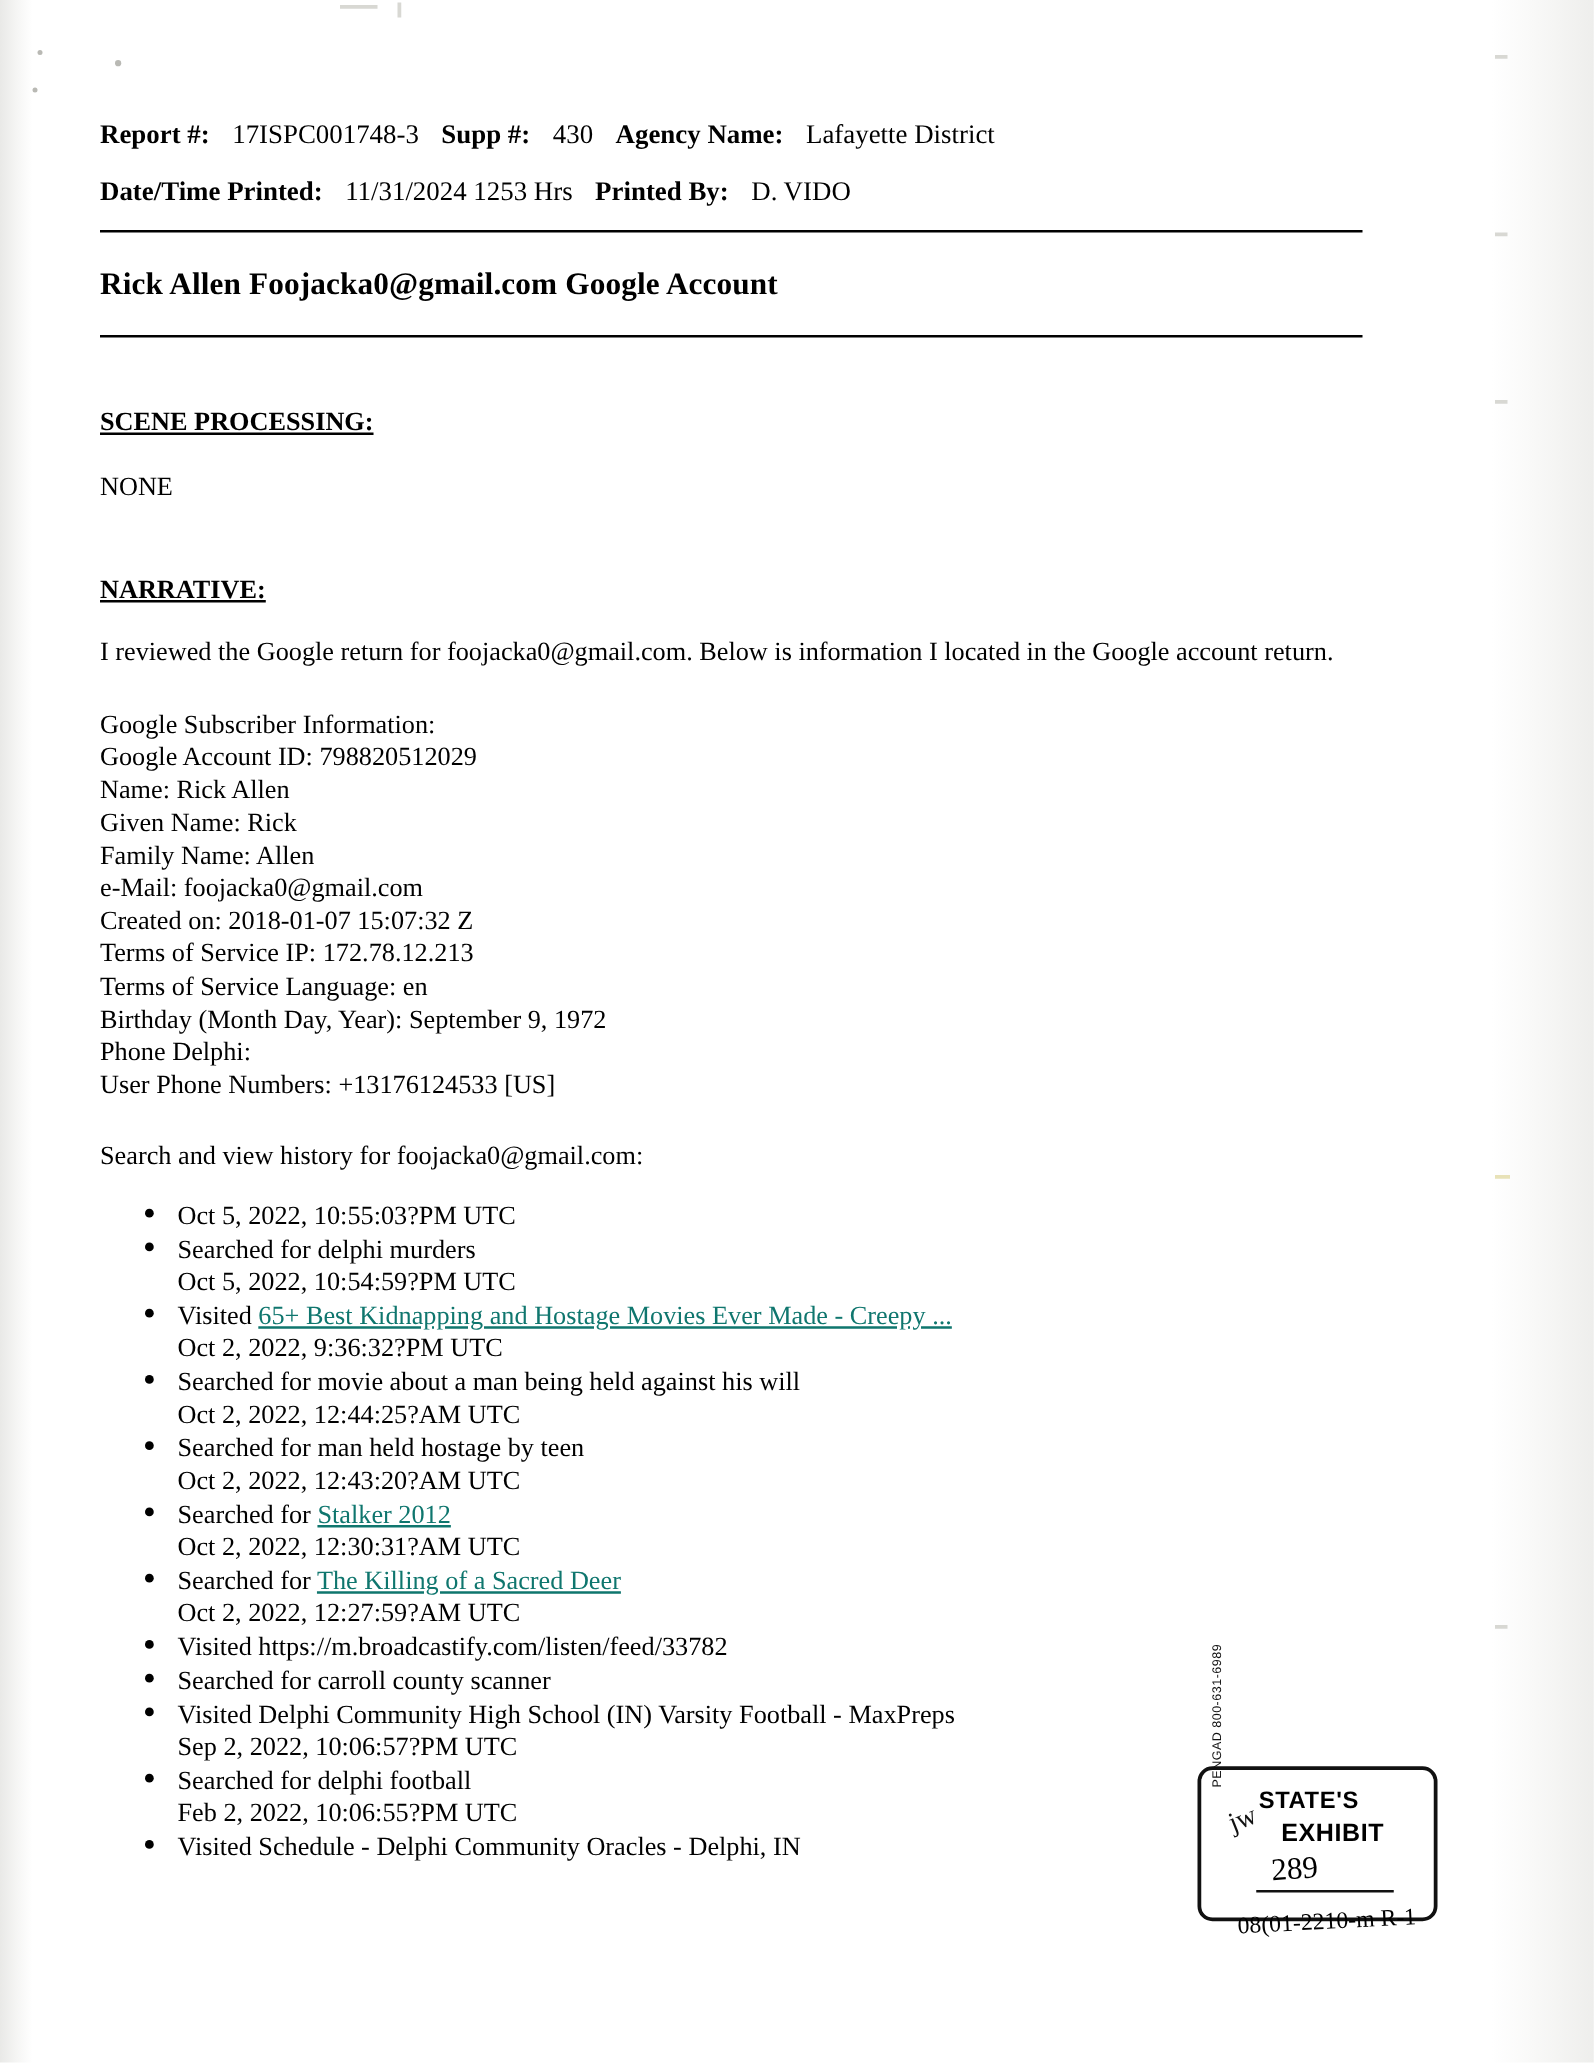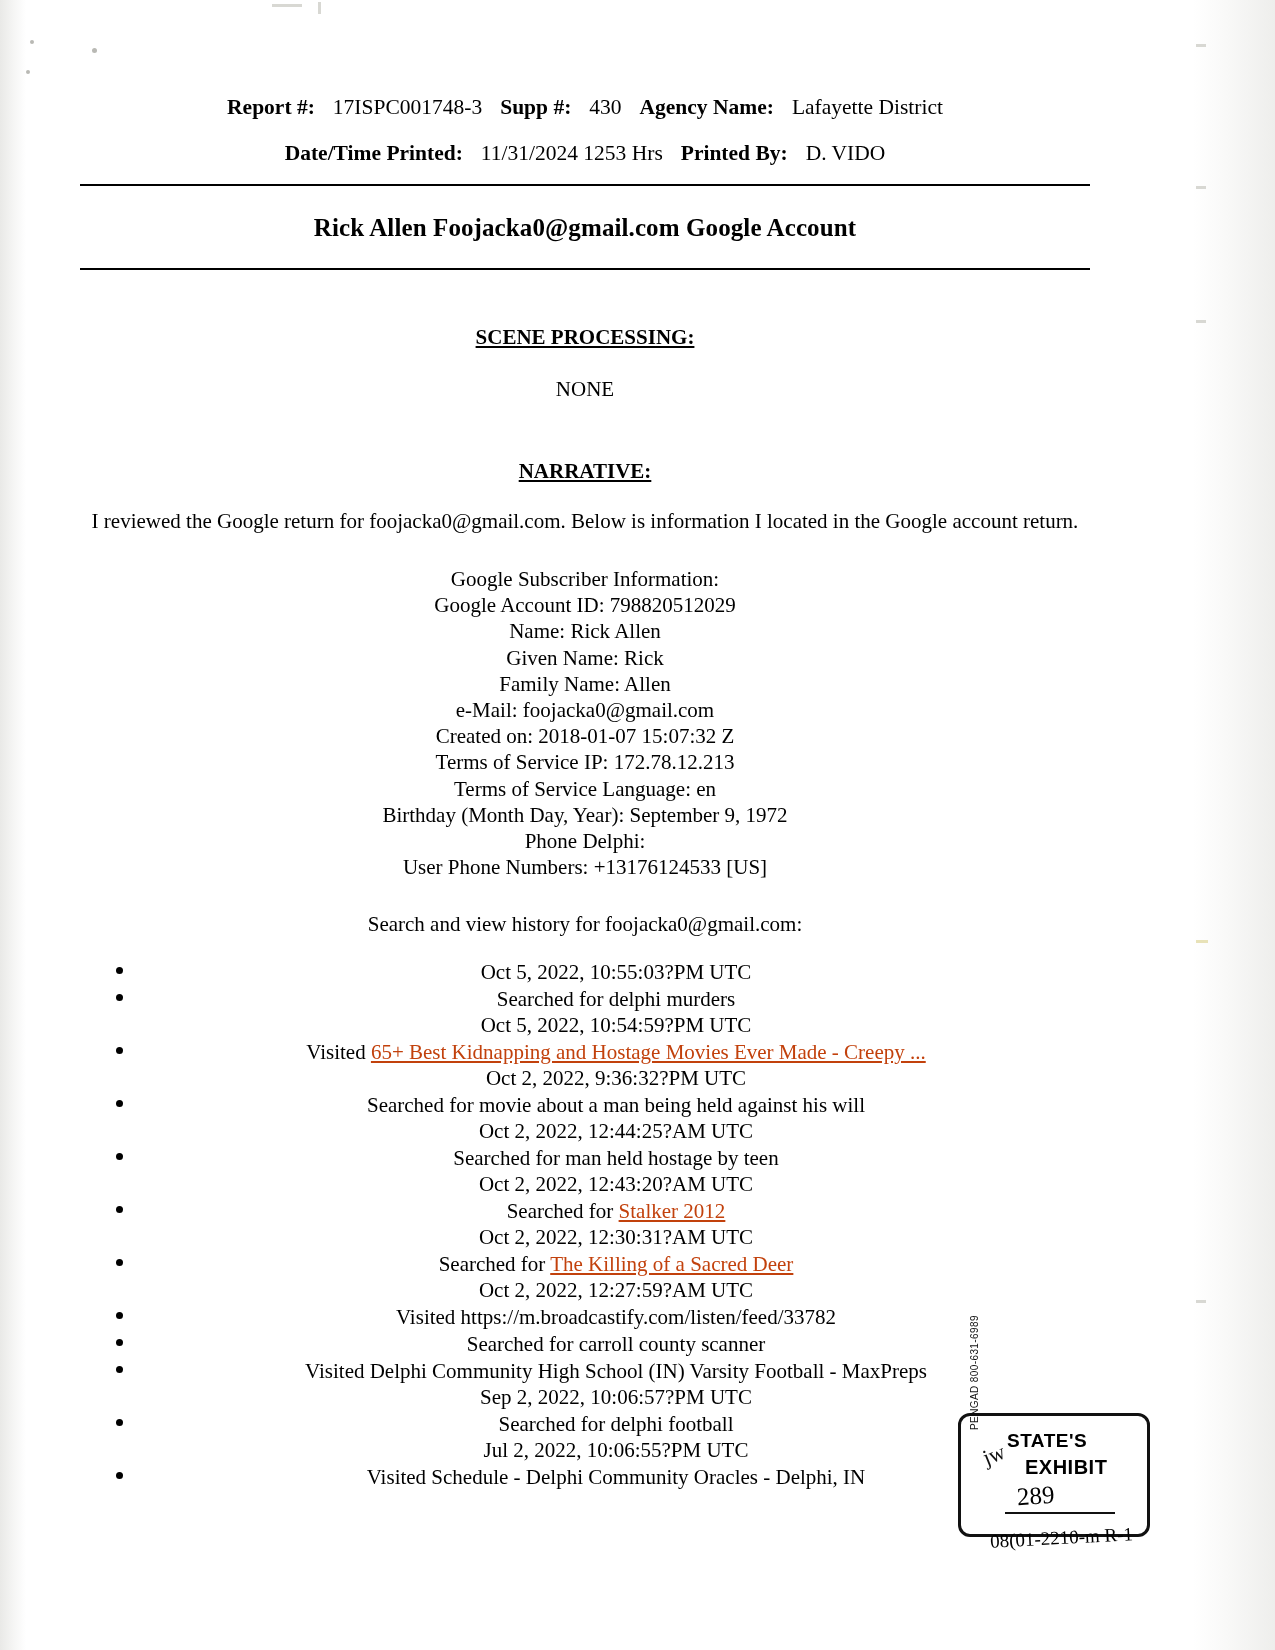--- a/index.html
+++ b/index.html
@@ -44,21 +44,20 @@
     left: 0; top: 0;
     width: 1275px;
     height: 1650px;
   }
 
   .content {
     position: absolute;
     left: 80px;
     top: 92px;
     width: 1010px;
-    text-align: center;
   }
 
   .hdr-line {
     font-size: 21.5px;
     line-height: 30px;
     margin-bottom: 16px;
     white-space: nowrap;
   }
   .hdr-line .lbl {
     font-weight: bold;
@@ -126,21 +125,21 @@
     position: absolute;
     left: 36px;
     top: 8px;
     width: 7px; height: 7px;
     background: #000;
     border-radius: 50%;
   }
   .entry-line { display: block; }
   .entry-ts { display: block; }
   a.link {
-    color: #c2410c;
+    color: #0f766e;
     text-decoration: underline;
   }
 
   
   .stamp {
     position: absolute;
     left: 958px;
     top: 1413px;
     width: 186px;
     height: 118px;
@@ -318,21 +317,21 @@
         <span class="entry-line"><span>Searched for carroll county scanner</span></span>
       </li>
       <li>
         <span class="bullet"></span>
         <span class="entry-line"><span>Visited Delphi Community High School (IN) Varsity Football - MaxPreps</span></span>
         <span class="entry-ts">Sep 2, 2022, 10:06:57?PM UTC</span>
       </li>
       <li>
         <span class="bullet"></span>
         <span class="entry-line"><span>Searched for delphi football</span></span>
-        <span class="entry-ts">Jul 2, 2022, 10:06:55?PM UTC</span>
+        <span class="entry-ts">Feb 2, 2022, 10:06:55?PM UTC</span>
       </li>
       <li>
         <span class="bullet"></span>
         <span class="entry-line"><span>Visited Schedule - Delphi Community Oracles - Delphi, IN</span></span>
         <span class="entry-ts"></span>
       </li>
     </ul>
 
   </div>
 

